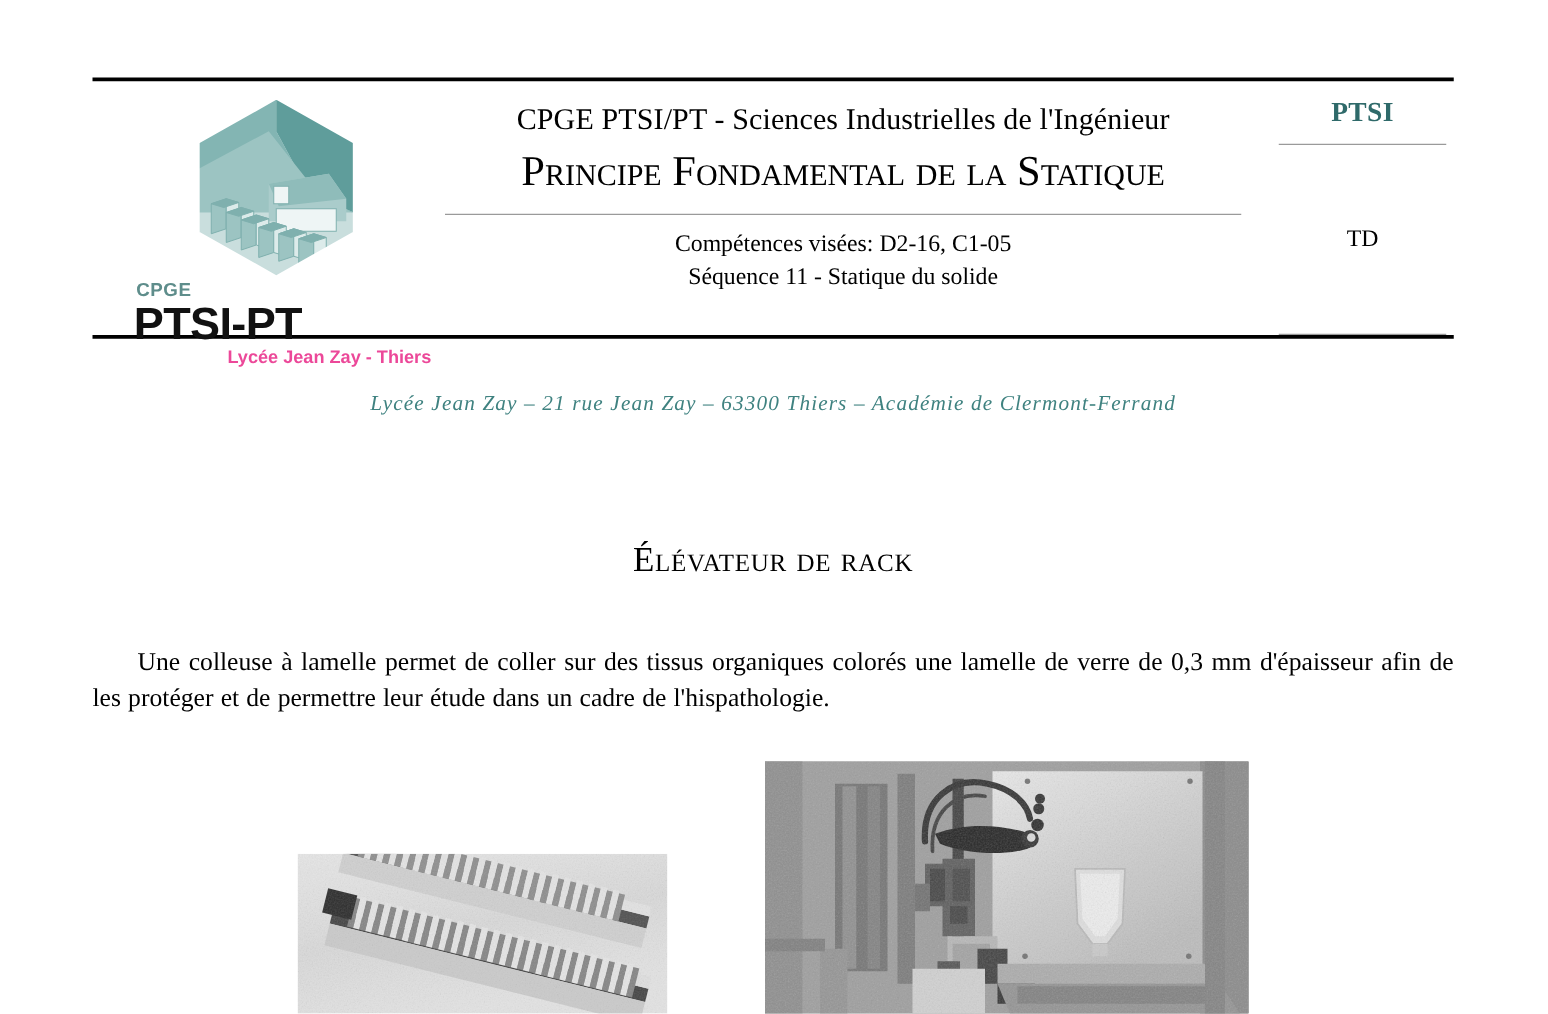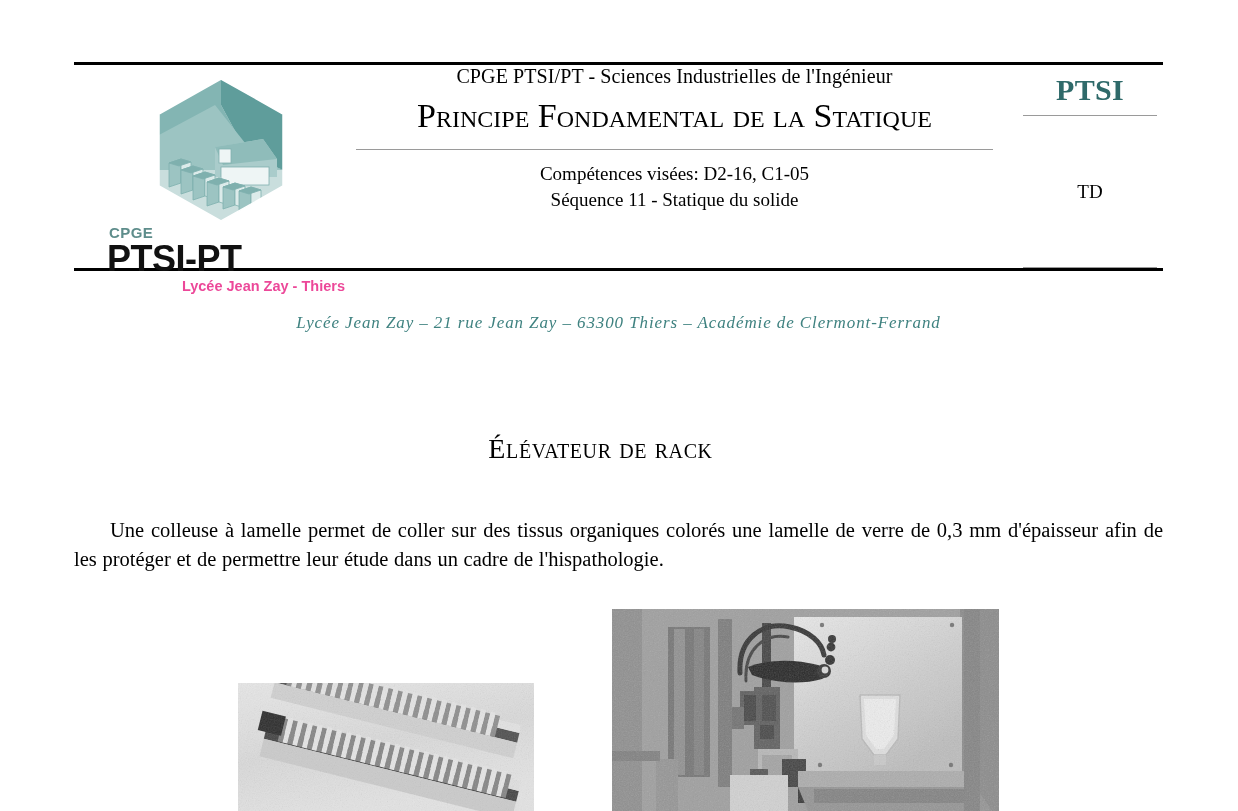--- a/index.html
+++ b/index.html
@@ -98,22 +98,22 @@
     color: #ec4899;
     text-align: right;
     margin-left: 11px;
     line-height: 1.2;
     margin-top: 1px;
   }
 
   
   .subject-line {
     text-align: center;
-    font-size: 20px;
-    padding-top: 0;
+    font-size: 24px;
+    padding-top: 18px;
     letter-spacing: 0.1px;
   }
   .doc-title {
     text-align: center;
     font-size: 34px;
     font-variant: small-caps;
     line-height: 1.16;
     padding-top: 8px;
     padding-bottom: 10px;
     padding-left: 8px;
@@ -134,21 +134,21 @@
 
   
   .rc-cell {
     text-align: center;
     display: flex;
     align-items: center;
     justify-content: center;
   }
   .rc-ptsi {
     color: #2f6a6a;
-    font-size: 30px;
+    font-size: 22px;
     font-weight: 700;
     height: 50px;
     letter-spacing: 0.3px;
   }
   .rc-td {
     font-size: 19px;
     height: 151px;
   }
   .rc-v1 {
     font-size: 23px;
@@ -169,21 +169,21 @@
     text-align: center;
     color: #3f8280;
     font-style: italic;
     font-size: 17px;
     letter-spacing: 0.9px;
   }
 
   
   .section-title {
     position: absolute;
-    left: 56px;
+    left: 74px;
     top: 433px;
     width: 1089px;
     text-align: center;
     font-size: 28px;
     font-variant: small-caps;
     letter-spacing: 0.6px;
   }
 
   .paragraph {
     position: absolute;

